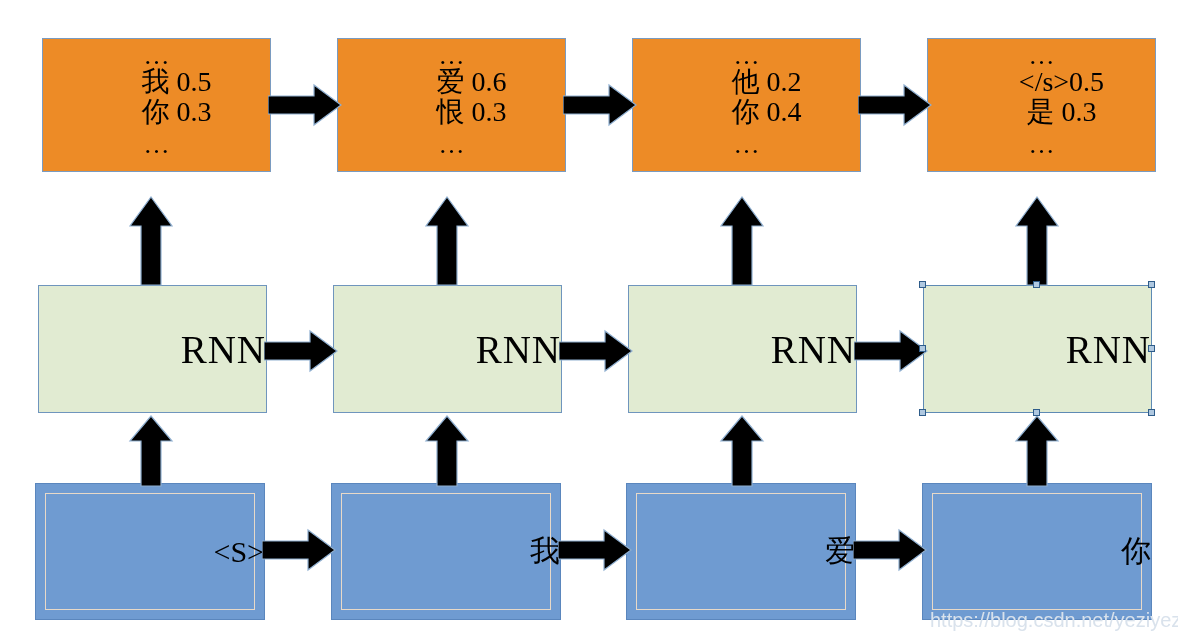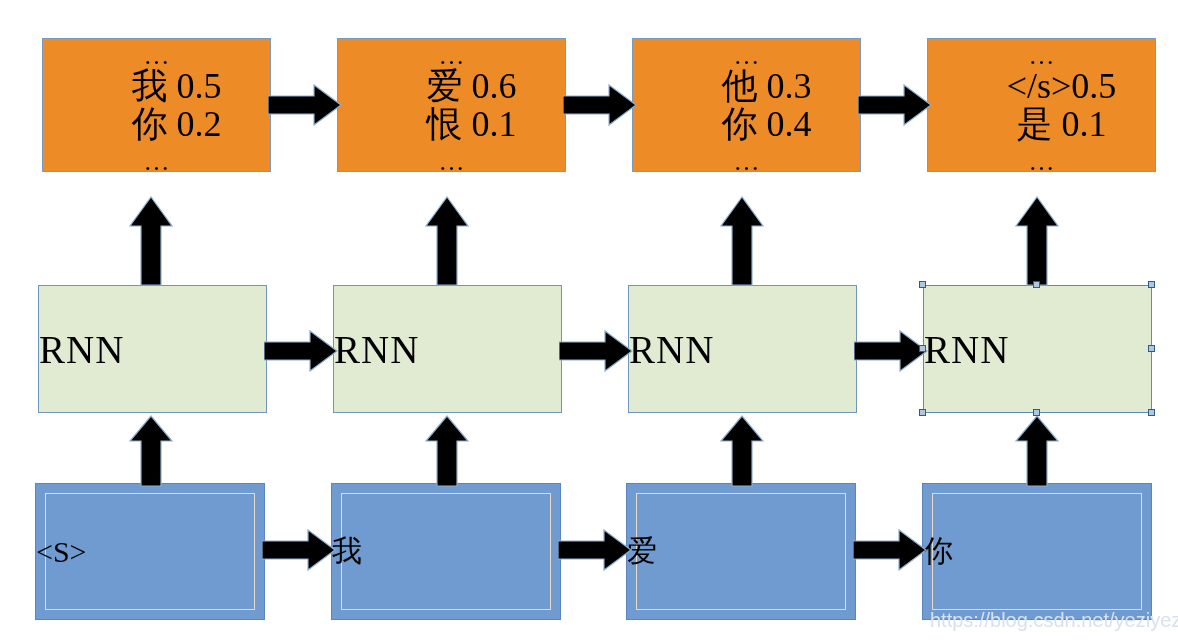--- a/index.html
+++ b/index.html
@@ -17,36 +17,36 @@
     background: #ffffff;
     overflow: hidden;
   }
 
   
   .box {
     position: absolute;
     box-sizing: border-box;
     display: flex;
     align-items: center;
-    justify-content: flex-start;
+    justify-content: flex-end;
     text-align: center;
     color: #000000;
   }
 
   
   .out-box {
     background: #ED8B26;
     border: 1px solid #7A9BC0;
     flex-direction: column;
     justify-content: flex-start;
     padding-top: 6px;
     line-height: 1.06;
   }
   .out-line {
-    font-size: 36px;
+    font-size: 28px;
     white-space: nowrap;
     letter-spacing: 0px;
     margin-left: 40px;
   }
   .out-dots {
     font-size: 26px;
     line-height: 0.85;
     height: 22px;
   }
 
@@ -108,42 +108,42 @@
   }
 </style>
 </head>
 <body>
 
 <div id="canvas">
 
   <div class="box out-box" style="left:42px; top:38px; width:229px; height:134px;">
     <div class="out-dots">…</div>
     <div class="out-line">我 0.5</div>
-    <div class="out-line">你 0.2</div>
+    <div class="out-line">你 0.3</div>
     <div class="out-dots" style="margin-top:8px;">…</div>
   </div>
 
   <div class="box out-box" style="left:337px; top:38px; width:229px; height:134px;">
     <div class="out-dots">…</div>
     <div class="out-line">爱 0.6</div>
-    <div class="out-line">恨 0.1</div>
+    <div class="out-line">恨 0.3</div>
     <div class="out-dots" style="margin-top:8px;">…</div>
   </div>
 
   <div class="box out-box" style="left:632px; top:38px; width:229px; height:134px;">
     <div class="out-dots">…</div>
-    <div class="out-line">他 0.3</div>
+    <div class="out-line">他 0.2</div>
     <div class="out-line">你 0.4</div>
     <div class="out-dots" style="margin-top:8px;">…</div>
   </div>
 
   <div class="box out-box" style="left:927px; top:38px; width:229px; height:134px;">
     <div class="out-dots">…</div>
     <div class="out-line">&lt;/s&gt;0.5</div>
-    <div class="out-line">是 0.1</div>
+    <div class="out-line">是 0.3</div>
     <div class="out-dots" style="margin-top:8px;">…</div>
   </div>
 
   <div class="box rnn-box" style="left:38px; top:285px; width:229px; height:128px;">
     <span>RNN</span>
   </div>
 
   <div class="box rnn-box" style="left:333px; top:285px; width:229px; height:128px;">
     <span>RNN</span>
   </div>

